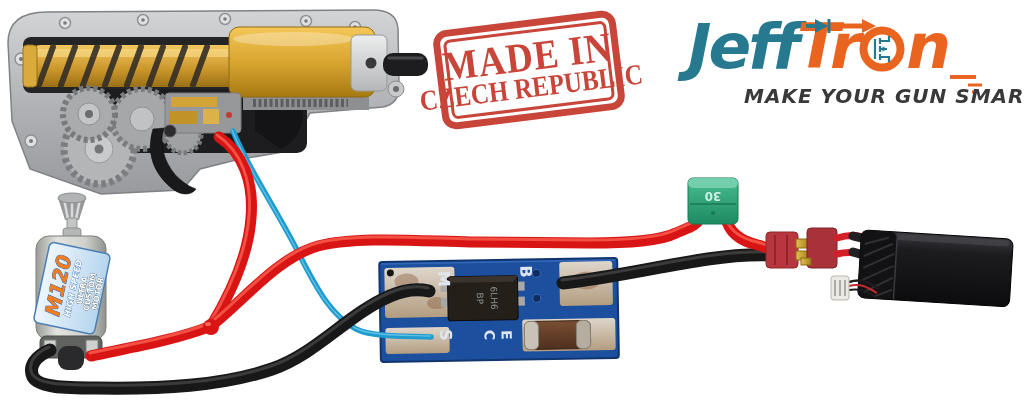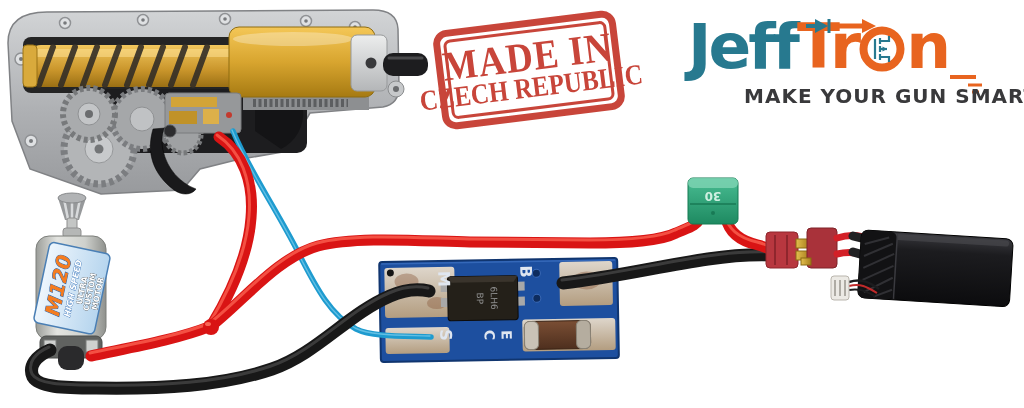--- a/index.html
+++ b/index.html
@@ -12,21 +12,21 @@
   .stamp{left:437px;top:20px;width:184px;height:100px;transform:rotate(-7deg);
          border:7px solid #c53a2e;border-radius:14px;box-sizing:border-box;opacity:.94;}
   .stamp-inner{position:absolute;inset:3px;border:3px solid #c53a2e;border-radius:7px;
          display:flex;flex-direction:column;align-items:center;justify-content:center;}
   .stamp-line1{font-family:"Liberation Serif","DejaVu Serif",serif;font-weight:700;
          font-size:37px;line-height:36px;color:#c53a2e;letter-spacing:1px;transform:scaleY(1.12);white-space:nowrap;}
   .stamp-line2{font-family:"Liberation Serif","DejaVu Serif",serif;font-weight:700;
          font-size:25px;line-height:26px;color:#c53a2e;letter-spacing:0px;transform:scaleY(1.15);white-space:nowrap;}
 
   
-  .logo{left:688px;top:8px;width:330px;height:104px;}
+  .logo{left:688px;top:8px;width:330px;height:104px;font-style:italic;}
   .logo-row{position:absolute;left:0;top:0;white-space:nowrap;font-weight:bold;
             font-size:63px;letter-spacing:-3px;line-height:78px;}
   .logo-jeff{color:#27798f;}
   .logo-orange{color:#e8641f;}
   .logo-o{display:inline-block;vertical-align:-4px;margin:0 1px;}
   .logo-arrow{position:absolute;left:118px;top:8px;}
   .logo-tail{position:absolute;left:262px;top:66px;}
   .logo-tagline{position:absolute;left:56px;top:76px;font-size:20px;font-weight:bold;
             color:#39393b;letter-spacing:1px;white-space:nowrap;}
 </style>

